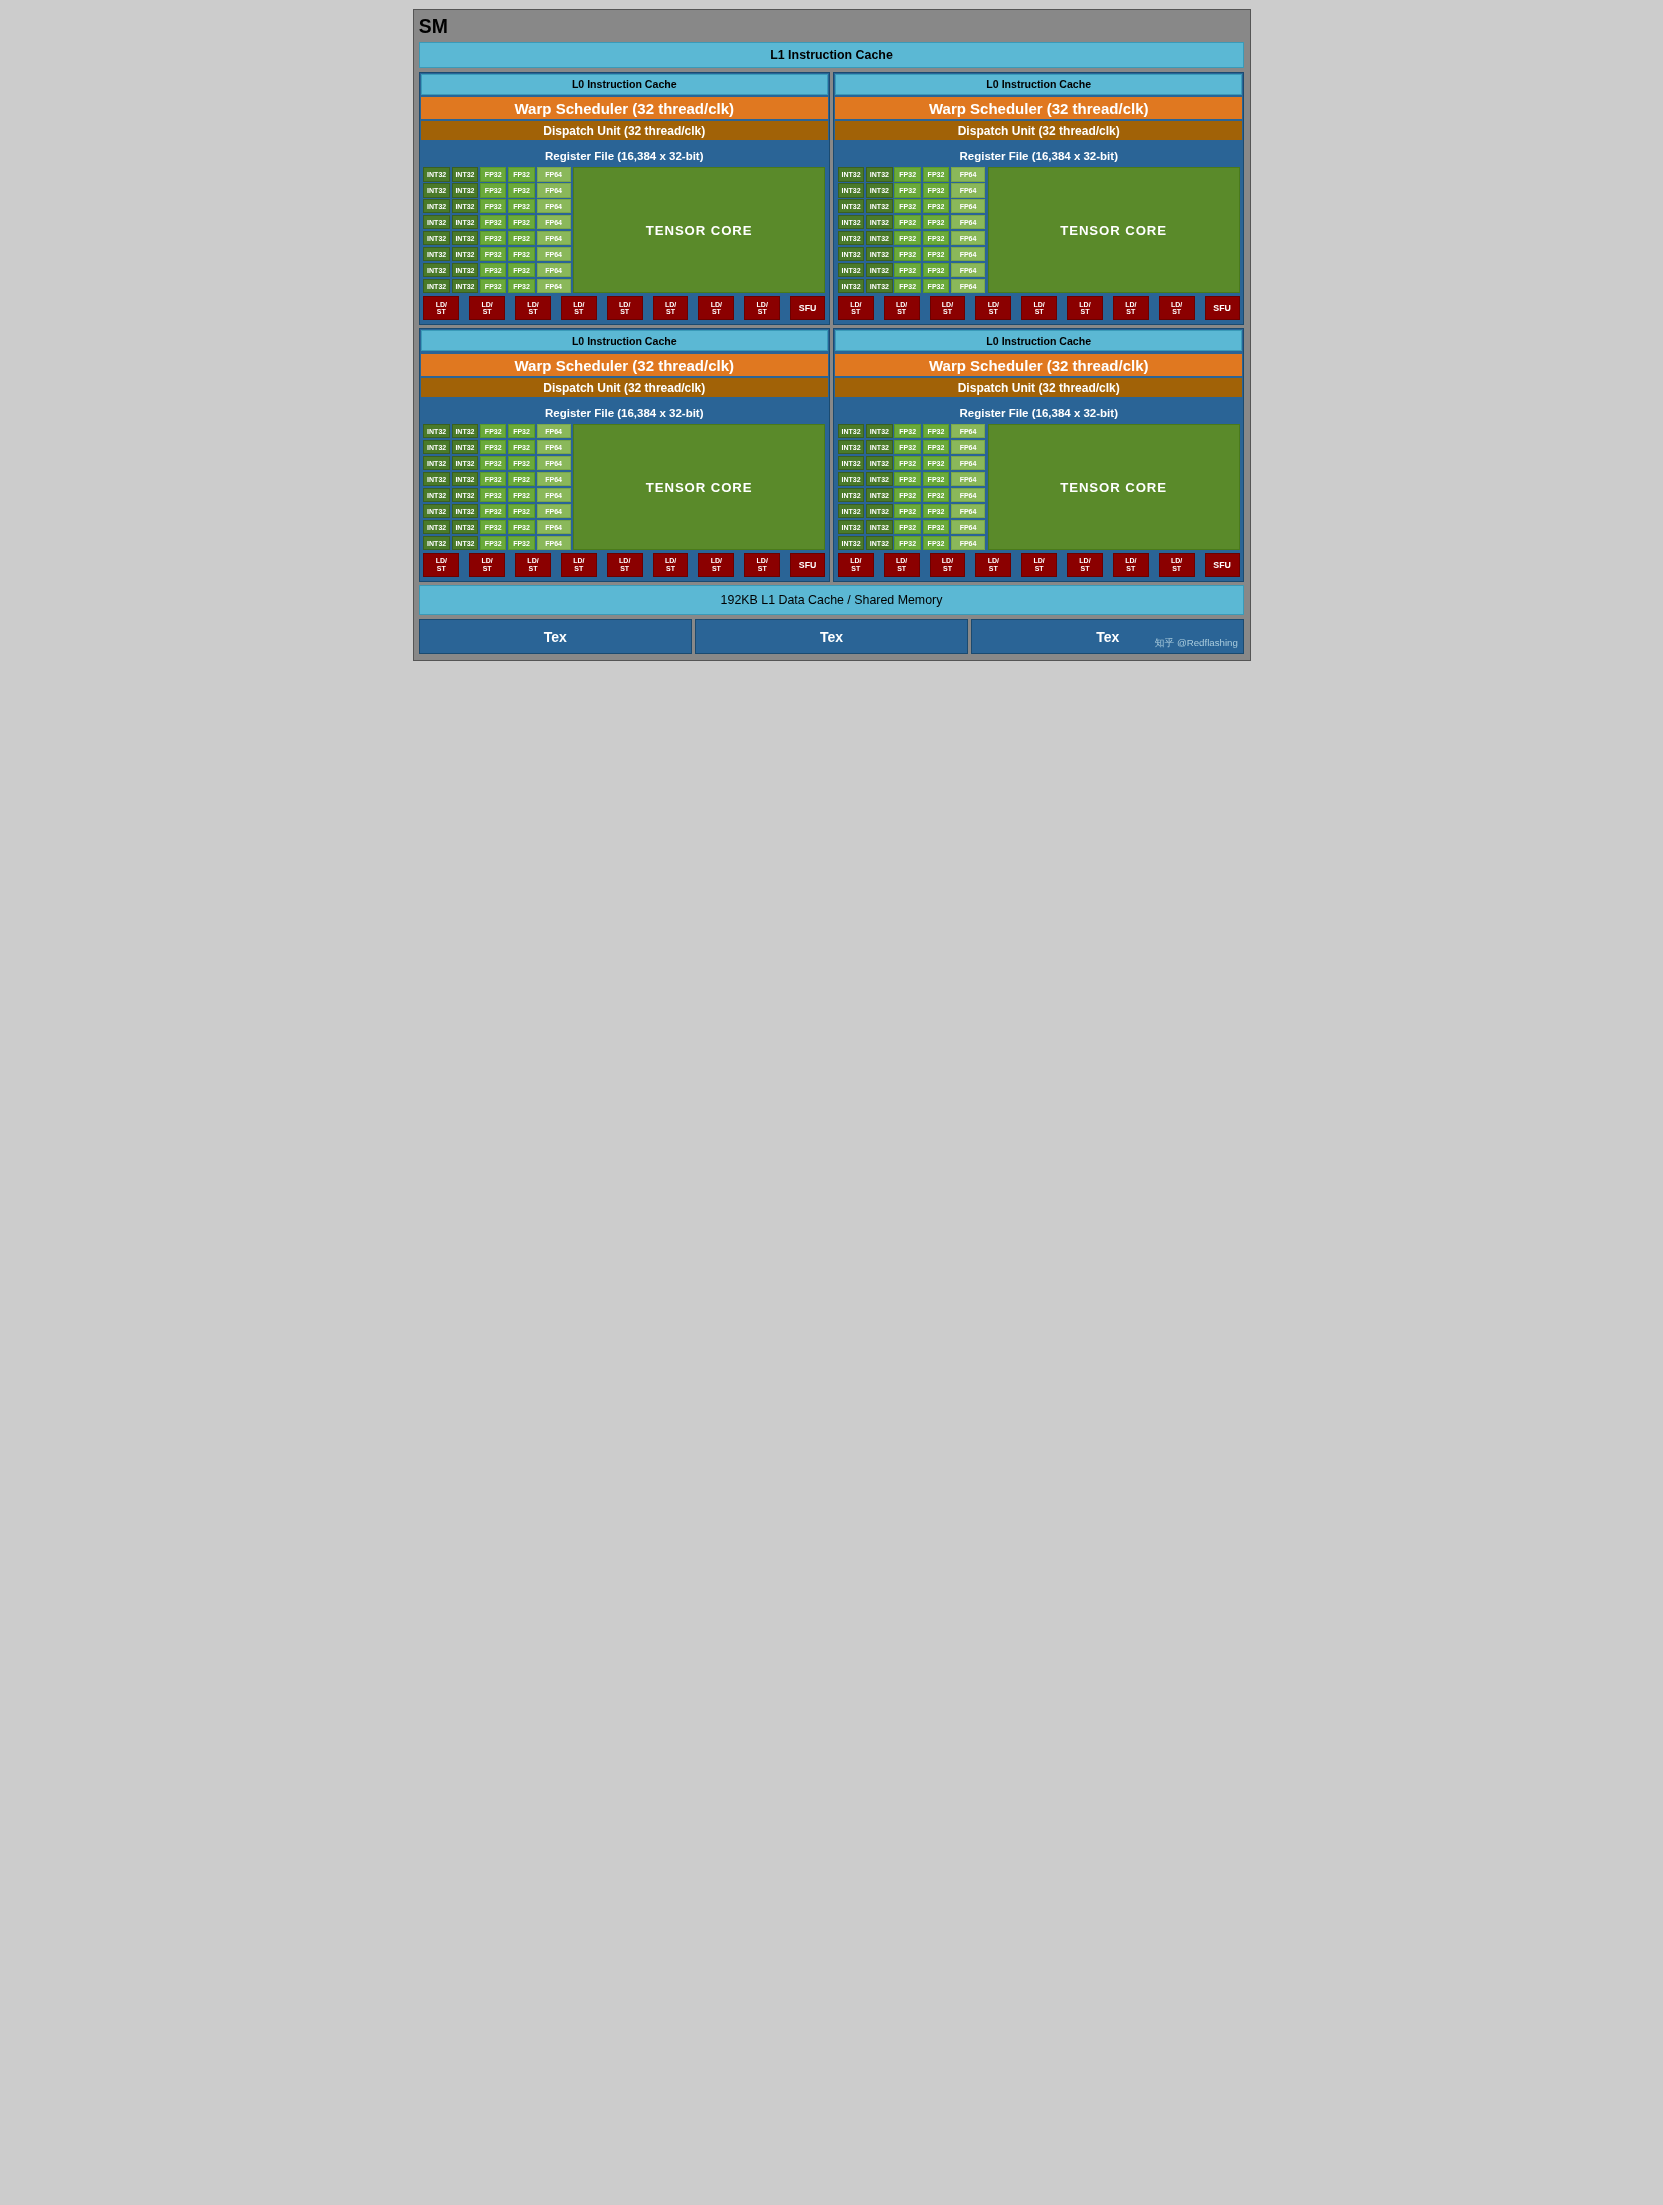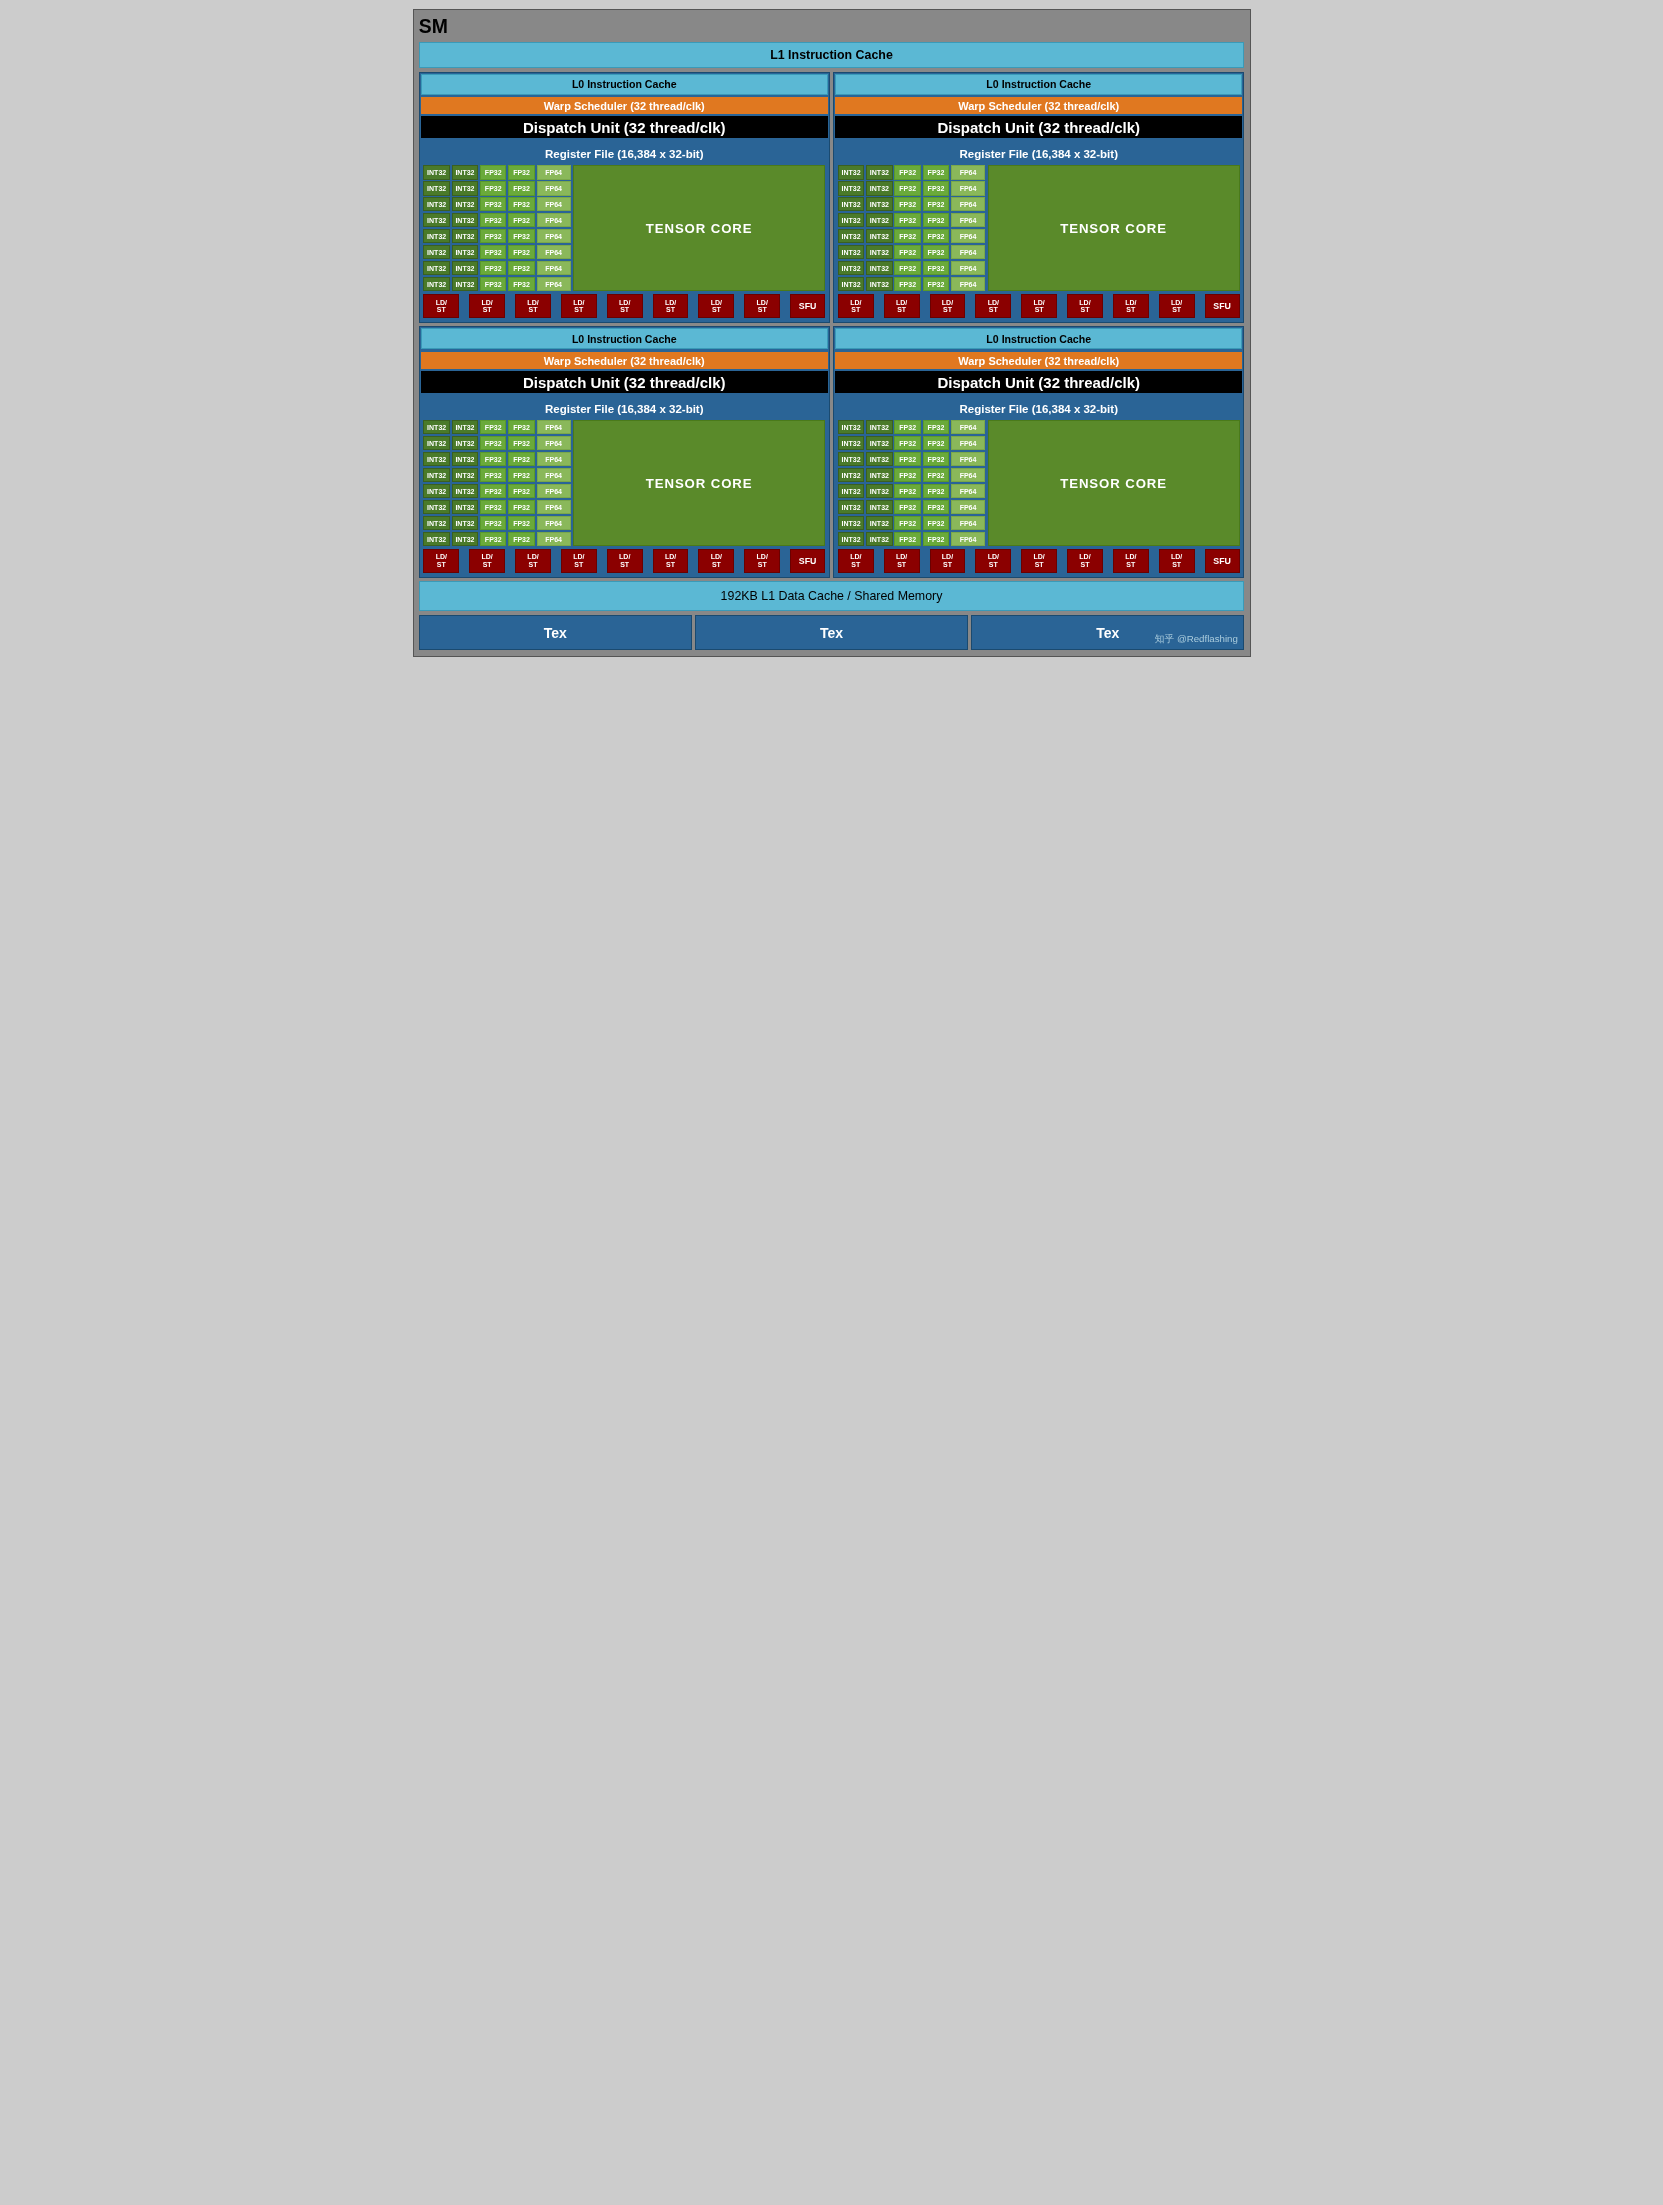--- a/index.html
+++ b/index.html
@@ -51,30 +51,30 @@
       font-size: 10.6px;
       text-align: center;
       padding: 3.5px 0;
       margin-bottom: 2.6px;
       border: 0.9px solid #3a9ab8;
     }
     .warp-scheduler {
       background: #e07820;
       color: #fff;
       font-weight: bold;
-      font-size: 11px;
+      font-size: 15px;
       text-align: center;
       padding: 2.6px 0;
       margin-bottom: 1.8px;
     }
     .dispatch-unit {
-      background: #000000;
-      color: #fff;
-      font-weight: bold;
-      font-size: 15px;
+      background: #a16207;
+      color: #fff;
+      font-weight: bold;
+      font-size: 12px;
       text-align: center;
       padding: 2.6px 0;
       margin-bottom: 2.6px;
     }
     .register-file-area {
       background: #2a6496;
       padding: 2.6px;
     }
     .register-file-label {
       color: #fff;

